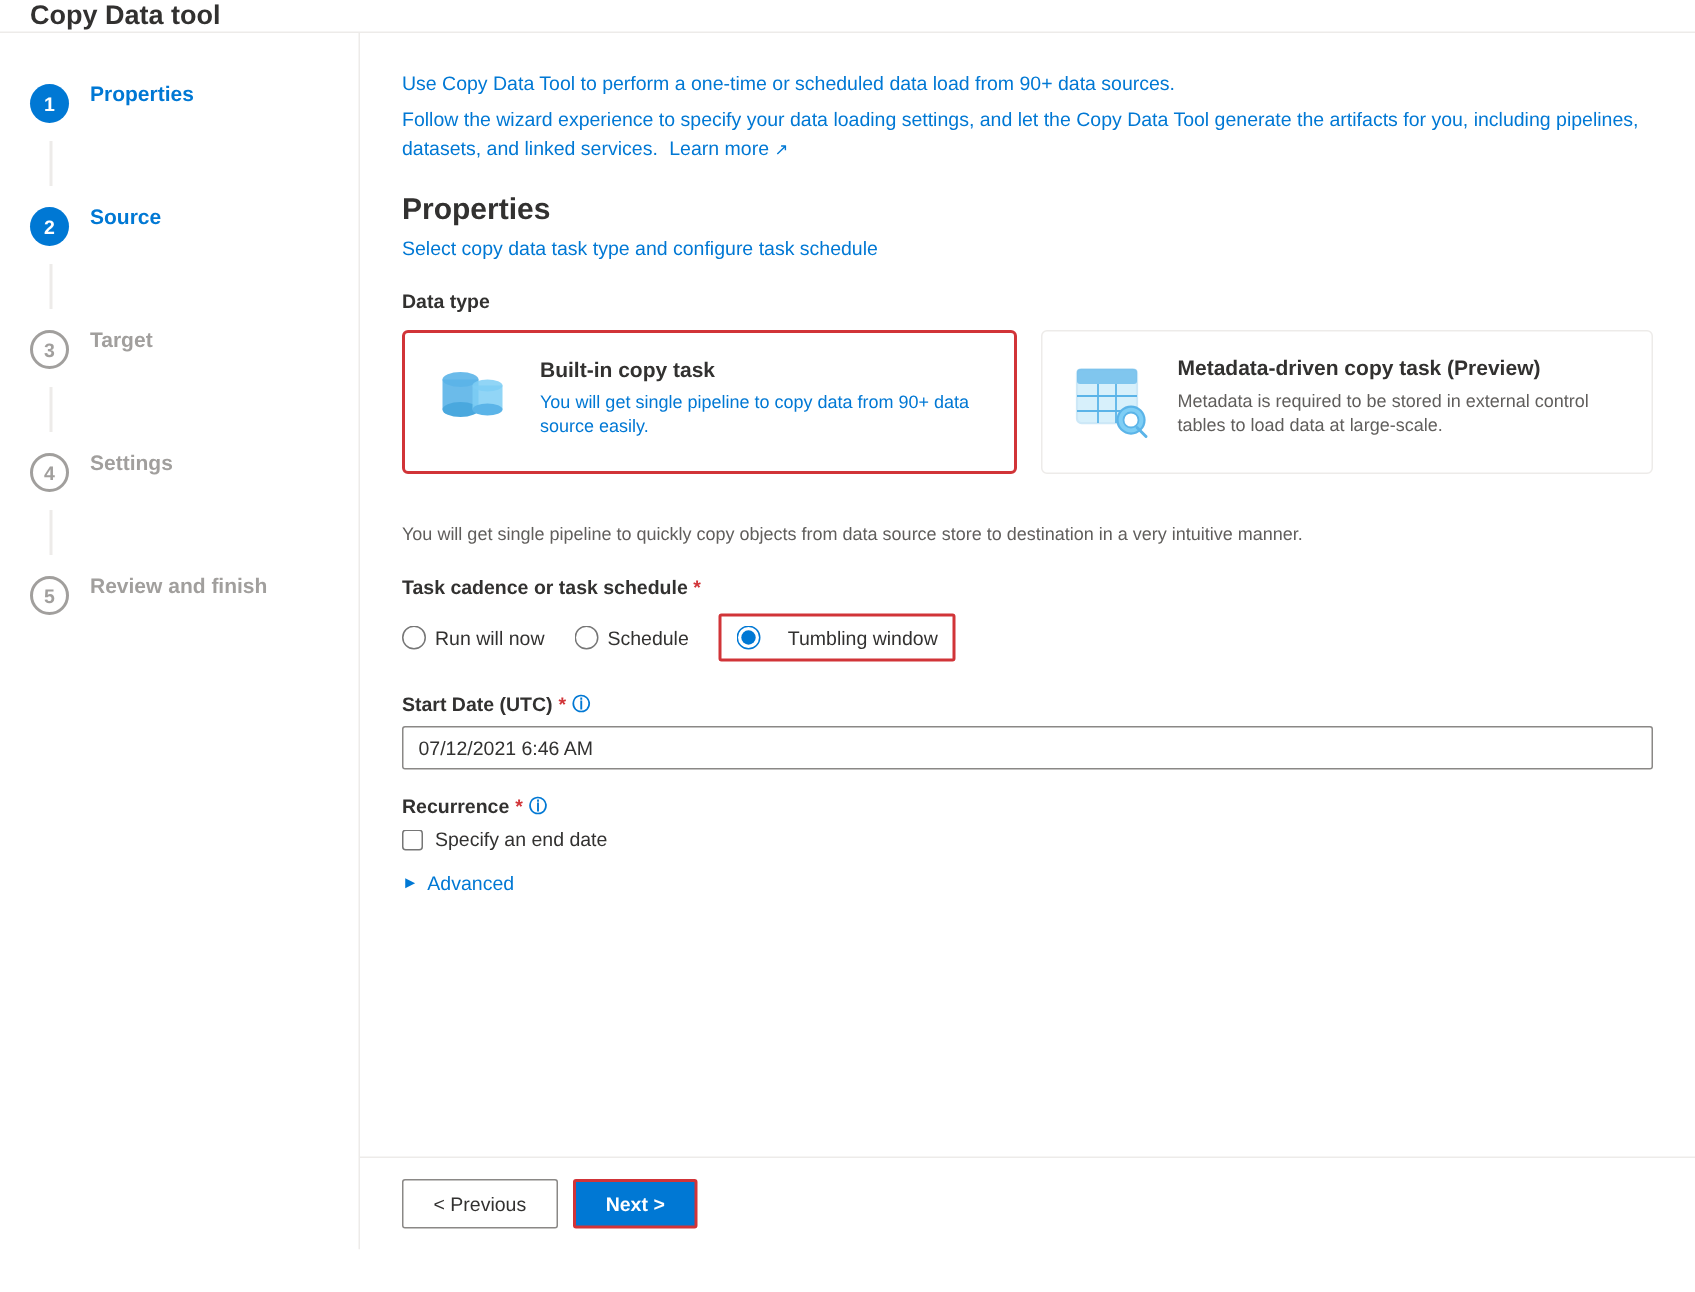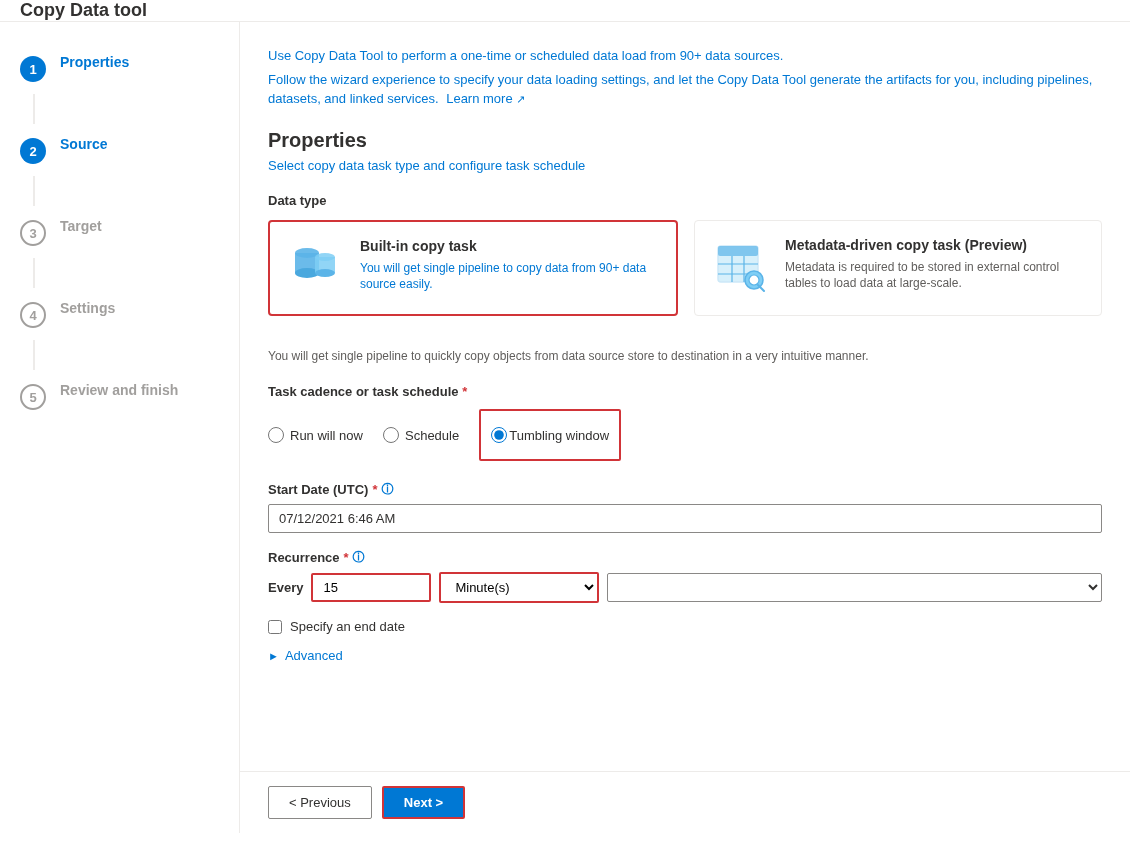--- a/index.html
+++ b/index.html
@@ -195,26 +195,26 @@
 
     .radio-item input[type="radio"] {
       width: 16px;
       height: 16px;
       accent-color: #0078d4;
     }
 
     .tumbling-window-option {
       display: flex;
       align-items: center;
-      gap: 2px;
+      gap: 18px;
       cursor: pointer;
       font-size: 13px;
       color: #323130;
       border: 2px solid #d13438;
-      padding: 16px 10px;
+      padding: 6px 10px;
       border-radius: 2px;
     }
 
     .tumbling-window-option input[type="radio"] {
       width: 16px;
       height: 16px;
       accent-color: #0078d4;
     }
 
     .field-label {
@@ -506,34 +506,20 @@
       </div>
       <input type="text" class="text-input" value="07/12/2021 6:46 AM" style="">
 
       
       <div class="field-label">
         <span>Recurrence</span>
         <span class="required-star"> *</span>
         <span class="info-icon">ⓘ</span>
       </div>
 
-      <div class="recurrence-row">
-        <span class="recurrence-label">Every</span>
-        <input type="text" class="recurrence-number" value="15" style="">
-        <select class="recurrence-unit">
-          <option>Minute(s)</option>
-          <option>Hour(s)</option>
-          <option>Day(s)</option>
-          <option>Week(s)</option>
-          <option>Month(s)</option>
-        </select>
-        <select class="recurrence-unit-ext">
-          <option></option>
-        </select>
-      </div>
 
       
       <div class="checkbox-row">
         <input type="checkbox" style="">
         <span class="checkbox-label">Specify an end date</span>
       </div>
 
       
       <div class="advanced-row">
         <span class="advanced-arrow">►</span>

